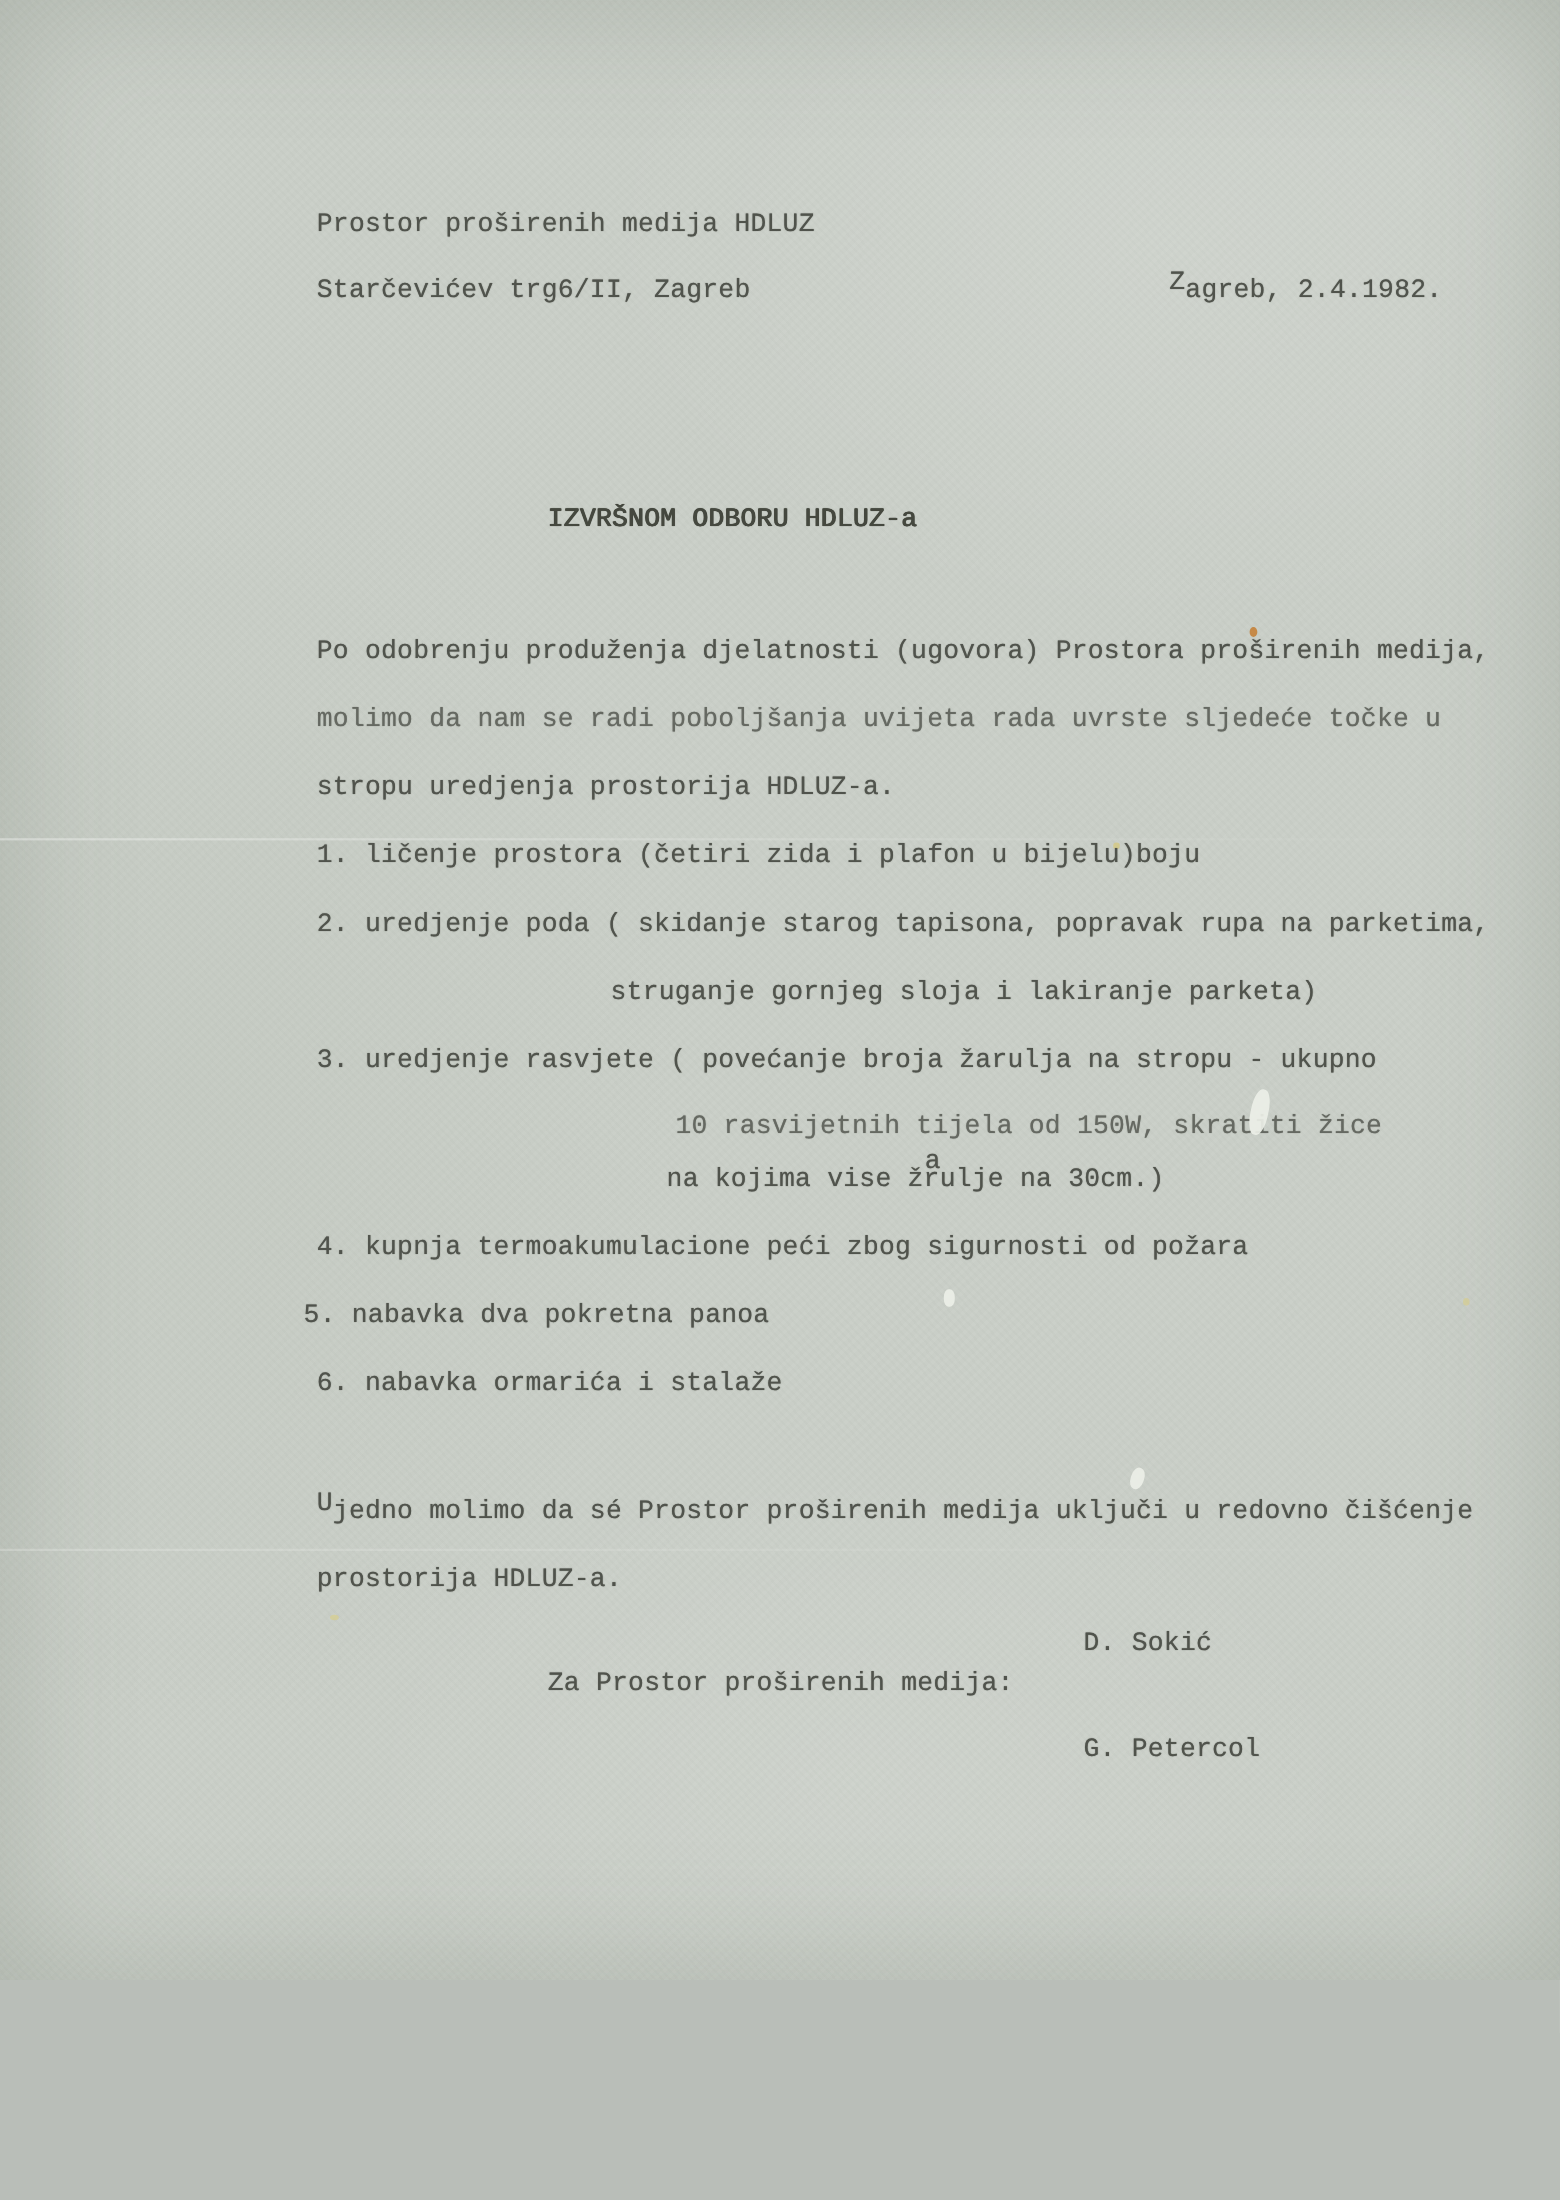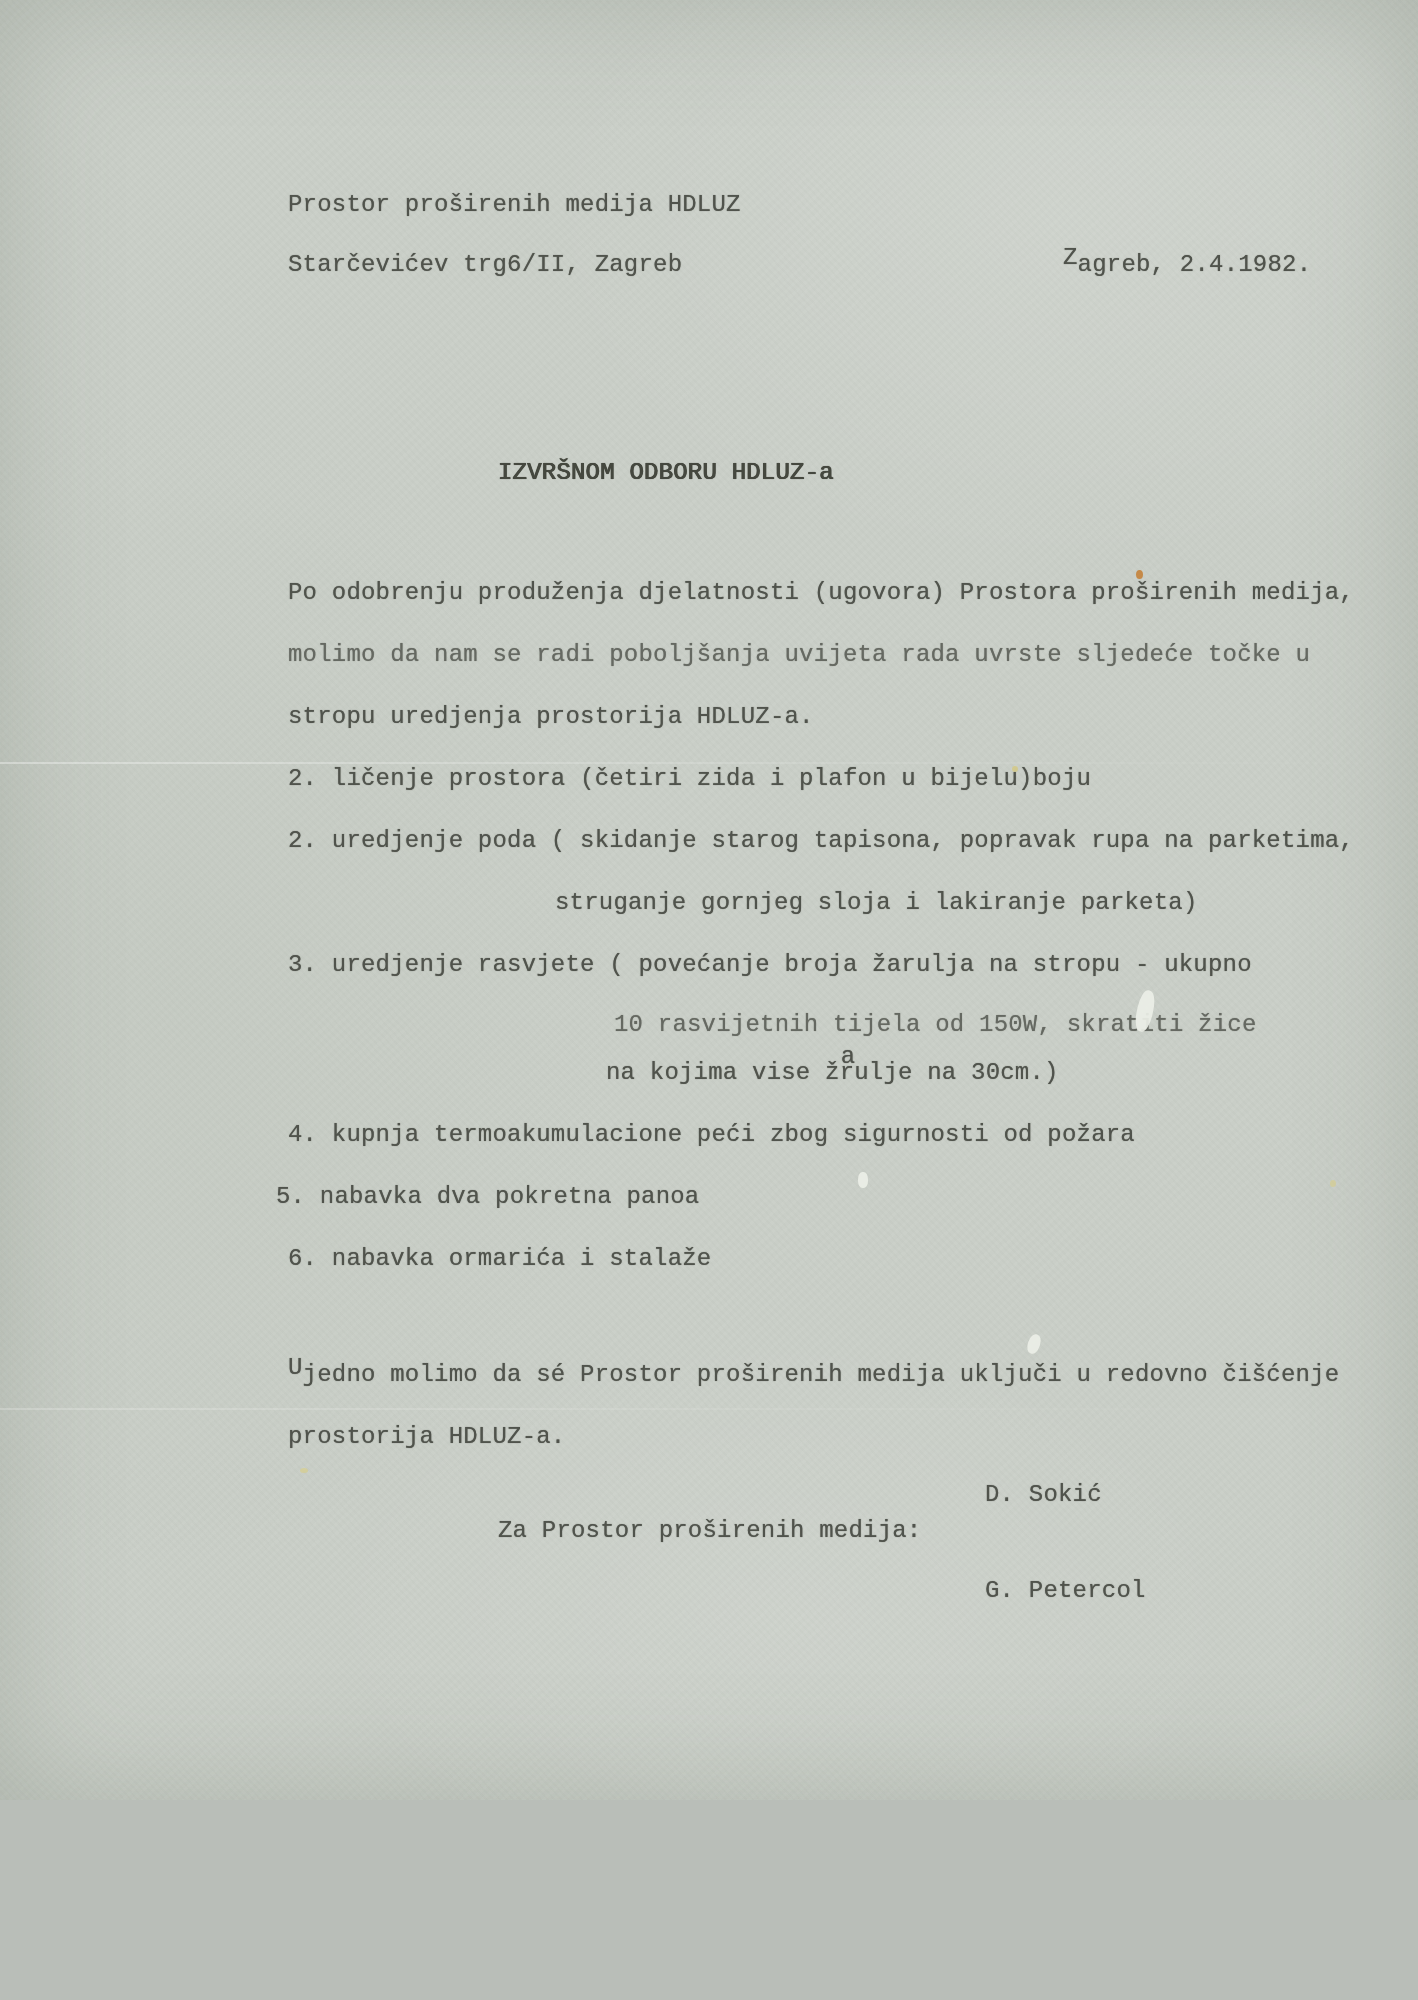--- a/index.html
+++ b/index.html
@@ -88,21 +88,21 @@
   <div class="line" style="left:1063px; top:250px;">
     <span class="raised">Z</span><span>agreb, 2.4.1982.</span>
   </div>
 
   <div class="line title-line ink-dark" style="left:498px; top:458px;">IZVRŠNOM ODBORU HDLUZ-a</div>
 
   <div class="line" style="left:288px; top:578px;">Po odobrenju produženja djelatnosti (ugovora) Prostora proširenih medija,</div>
   <div class="line ink-light" style="left:288px; top:640px;">molimo da nam se radi poboljšanja uvijeta rada uvrste sljedeće točke u</div>
   <div class="line" style="left:288px; top:702px;">stropu uredjenja prostorija HDLUZ-a.</div>
 
-  <div class="line" style="left:288px; top:764px;">2. ličenje prostora (četiri zida i plafon u bijelu)boju</div>
+  <div class="line" style="left:288px; top:764px;">1. ličenje prostora (četiri zida i plafon u bijelu)boju</div>
 
   <div class="line" style="left:288px; top:826px;">2. uredjenje poda ( skidanje starog tapisona, popravak rupa na parketima,</div>
   <div class="line" style="left:555px; top:888px;">struganje gornjeg sloja i lakiranje parketa)</div>
 
   <div class="line" style="left:288px; top:950px;">3. uredjenje rasvjete ( povećanje broja žarulja na stropu - ukupno</div>
   <div class="line ink-light" style="left:614px; top:1010px;">10 rasvijetnih tijela od 150W, skratiti žice</div>
   <div class="line" style="left:606px; top:1058px;">
     <span>na kojima vise ž</span><span class="sup-ins">a</span><span>rulje na 30cm.)</span>
   </div>
 

